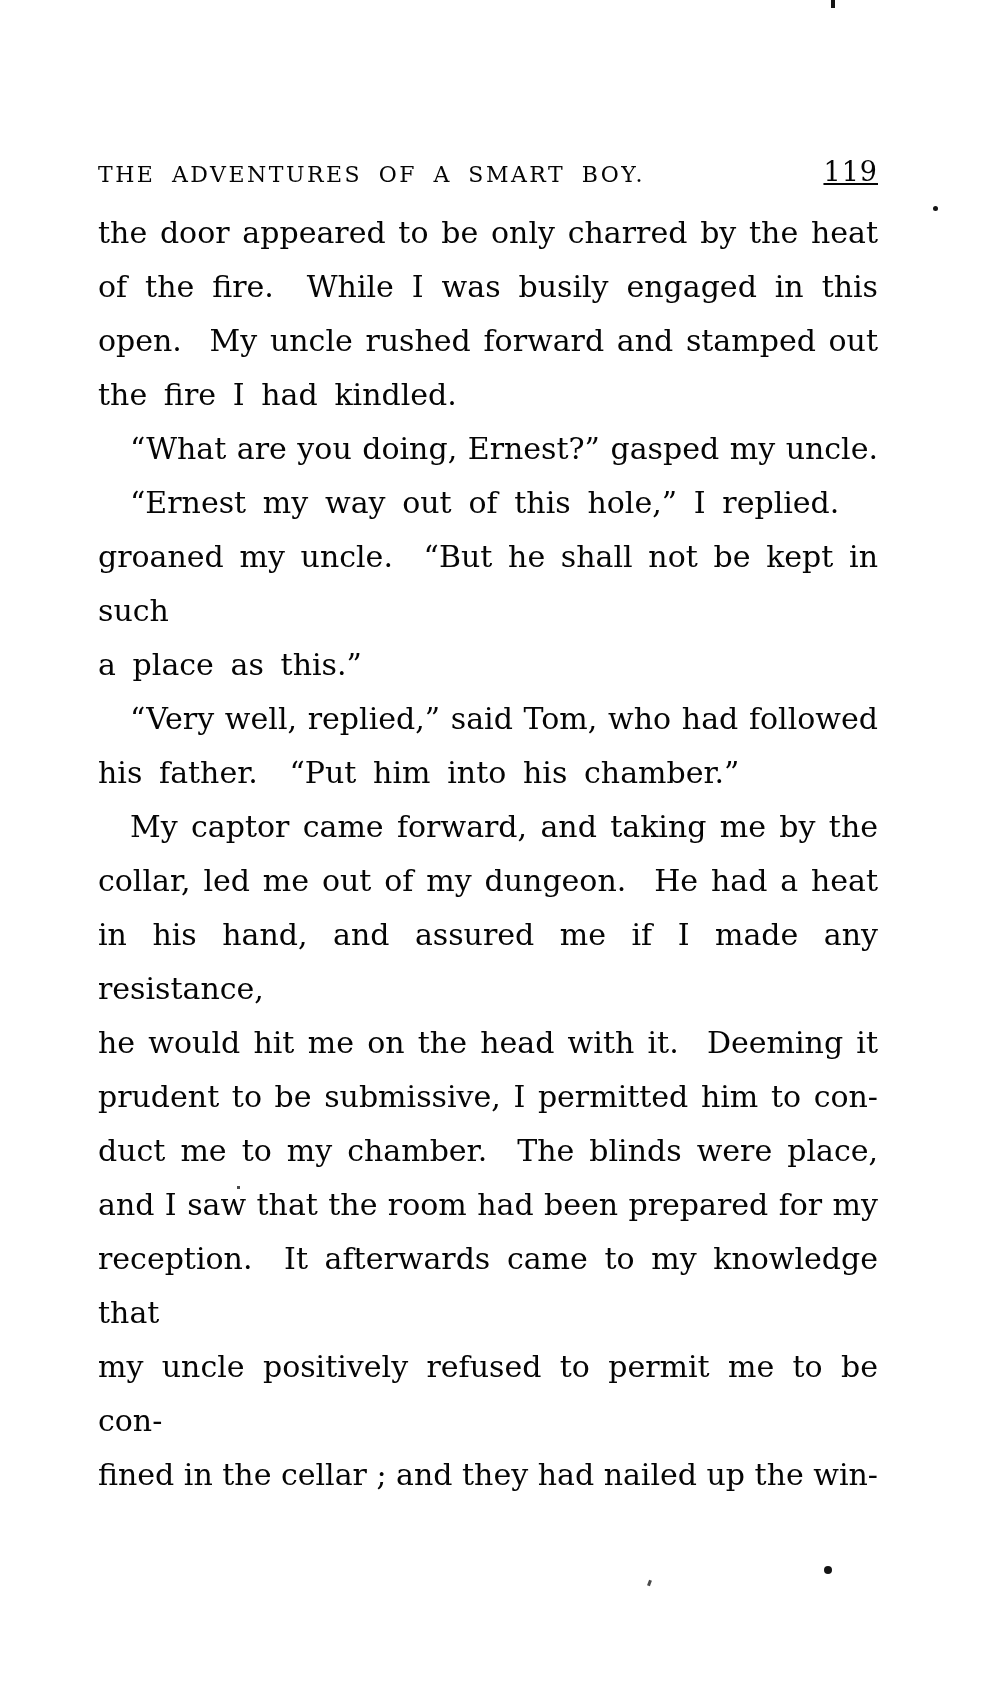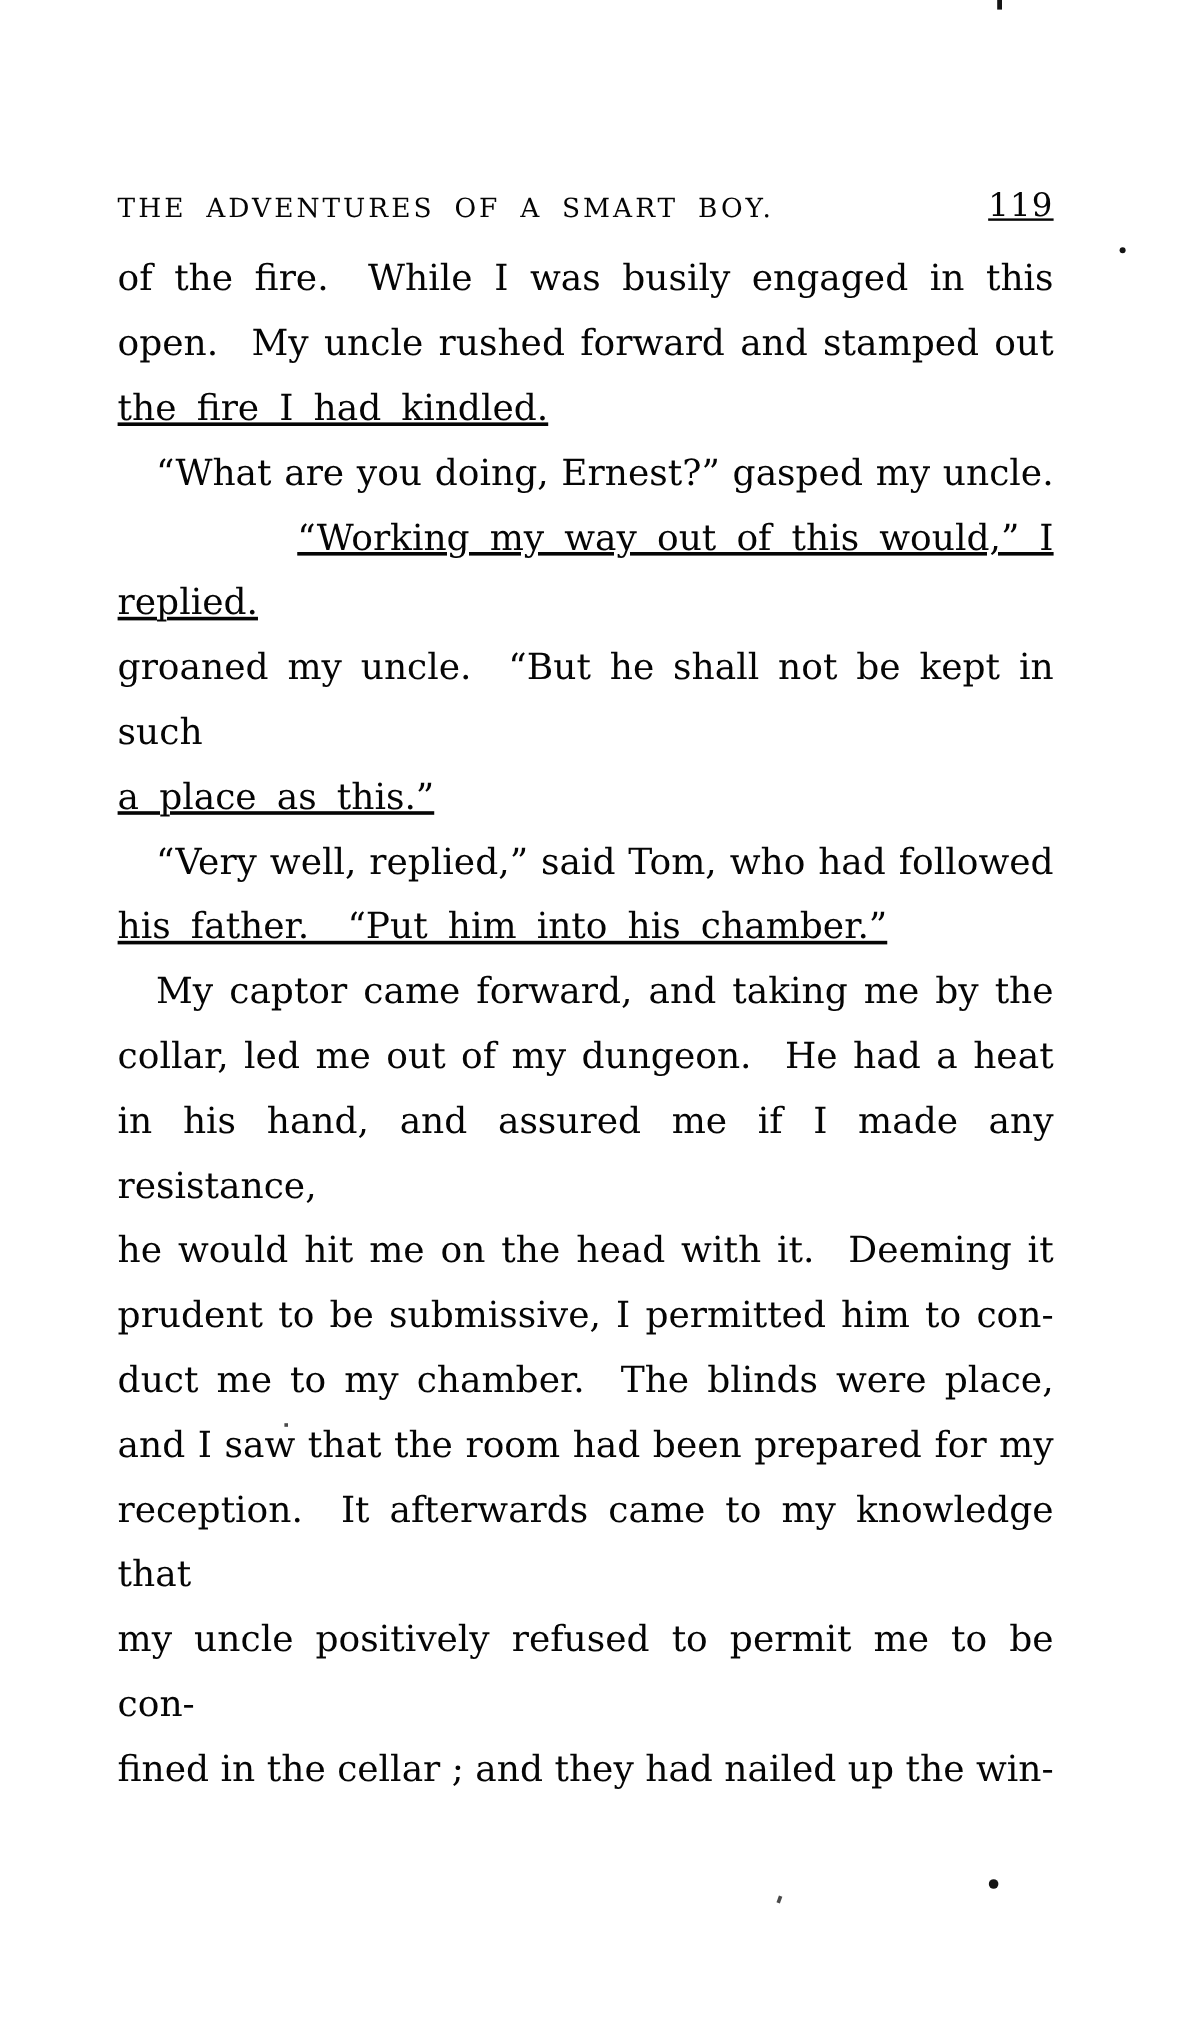--- a/index.html
+++ b/index.html
@@ -40,24 +40,23 @@
     left: 98px; top: 206px; width: 780px;
     font-size: 30px;
     line-height: 54px;
   }
   .line {
     text-align: justify;
     text-align-last: justify;
     white-space: normal;
   }
   .line.no-j {
-    text-align: right;
+    text-align: center;
     text-align-last: left;
     word-spacing: 0.24em;
-    text-decoration: underline;
   }
   .line.indent { text-indent: 32px; }
 
   .speck {
     position: absolute;
     background: #141414;
   }
   .speck.round { border-radius: 50%; }
   .speck.faint { background: #4a4a4a; }
 </style>
@@ -65,25 +64,26 @@
 <body>
 
 <div class="page">
 
   <div class="header">
     <span class="running-title">THE ADVENTURES OF A SMART BOY.</span>
     <span class="page-number">119</span>
   </div>
 
   <div class="body-text" id="body-lines">
+      <div class="line">the door appeared to be only charred by the heat</div>
       <div class="line">of the fire.  While I was busily engaged in this</div>
       <div class="line">open.  My uncle rushed forward and stamped out</div>
       <div class="line no-j">the fire I had kindled.</div>
       <div class="line indent">“What are you doing, Ernest?” gasped my uncle.</div>
-      <div class="line indent no-j">“Working my way out of this would,” I replied.</div>
+      <div class="line indent no-j">“Ernest my way out of this hole,” I replied.</div>
       <div class="line">groaned my uncle.  “But he shall not be kept in such</div>
       <div class="line no-j">a place as this.”</div>
       <div class="line indent">“Very well, replied,” said Tom, who had followed</div>
       <div class="line no-j">his father.  “Put him into his chamber.”</div>
       <div class="line indent">My captor came forward, and taking me by the</div>
       <div class="line">collar, led me out of my dungeon.  He had a heat</div>
       <div class="line">in his hand, and assured me if I made any resistance,</div>
       <div class="line">he would hit me on the head with it.  Deeming it</div>
       <div class="line">prudent to be submissive, I permitted him to con-</div>
       <div class="line">duct me to my chamber.  The blinds were place,</div>

